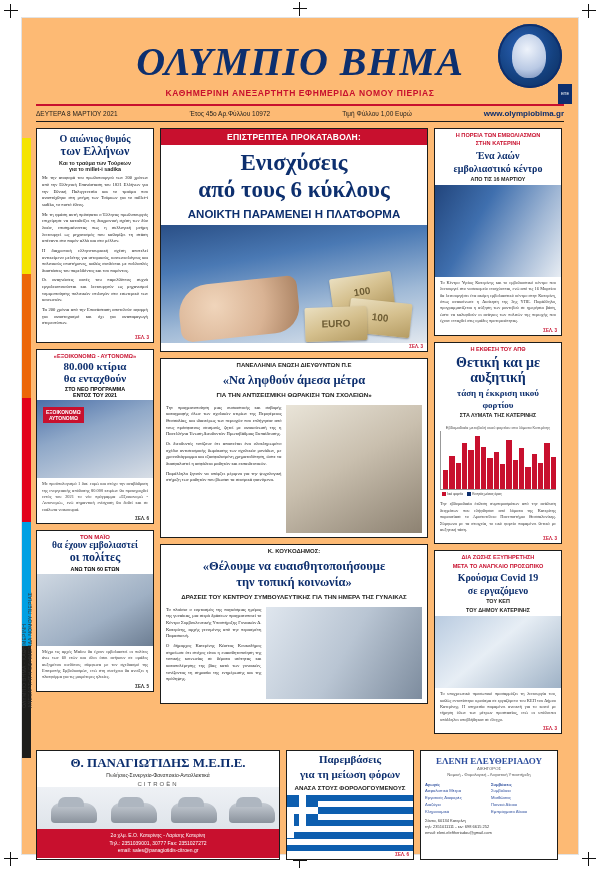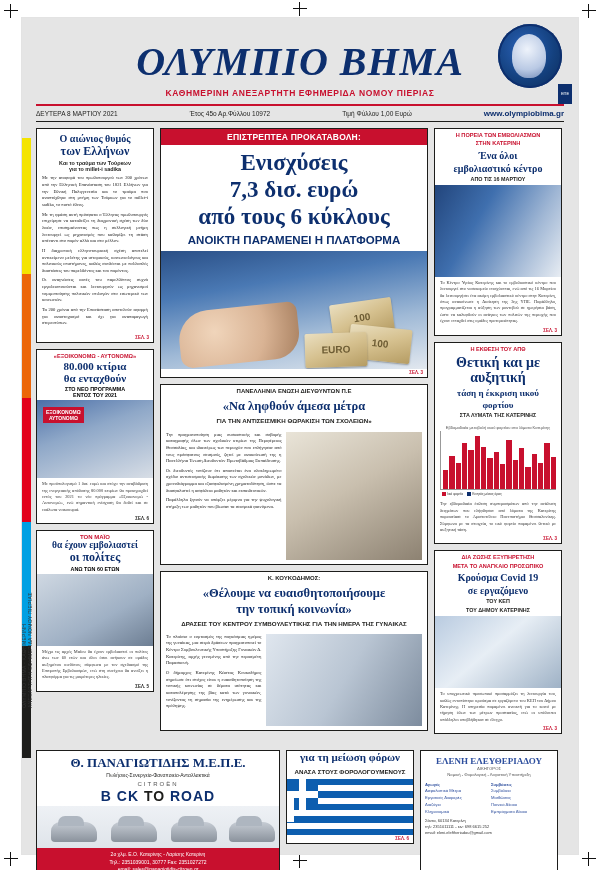--- a/index.html
+++ b/index.html
@@ -30,21 +30,21 @@
   }
   .regmark::before { left: 6px; top: 0; width: 1px; height: 14px; }
   .regmark::after { top: 6px; left: 0; height: 1px; width: 14px; }
 
   .sheet {
     position: absolute;
     left: 22px;
     top: 18px;
     width: 556px;
     height: 836px;
-    background: #e5e5e5;
+    background: #fdba74;
     box-shadow: 0 0 0 1px #e3e3e3;
   }
   
   .colorstrip {
     position: absolute;
     left: 0px;
     top: 120px;
     width: 9px;
     height: 620px;
     background: linear-gradient(#f4e400 0%, #f4e400 22%, #ec6608 22%, #ec6608 42%, #e2001a 42%, #e2001a 62%, #00a0e3 62%, #00a0e3 82%, #1d1d1b 82%, #1d1d1b 100%);
@@ -590,21 +590,20 @@
           <div class="more more-dark">ΣΕΛ. 5</div>
         </div>
 
       </div>
 
       <div class="col-center">
 
         <div class="box">
           <div class="kicker-red">ΕΠΙΣΤΡΕΠΤΕΑ ΠΡΟΚΑΤΑΒΟΛΗ:</div>
           <div class="lead-big">Ενισχύσεις</div>
-          <div class="lead-big" style="padding-top:0;">7,3 δισ. ευρώ</div>
           <div class="lead-big" style="padding-top:0;">από τους 6 κύκλους</div>
           <div class="lead-sub">ΑΝΟΙΚΤΗ ΠΑΡΑΜΕΝΕΙ Η ΠΛΑΤΦΟΡΜΑ</div>
           <div class="euro-photo">
             <div class="handshake"></div>
             <div class="euro-note n1">100</div>
             <div class="euro-note n2">100</div>
             <div class="euro-note n3">EURO</div>
           </div>
           <div class="more">ΣΕΛ. 3</div>
         </div>
@@ -637,21 +636,21 @@
           </div>
         </div>
 
       </div>
 
       <div class="col-right">
 
         <div class="box">
           <div class="r-kicker">Η ΠΟΡΕΙΑ ΤΩΝ ΕΜΒΟΛΙΑΣΜΩΝ</div>
           <div class="r-kicker" style="padding-top:0;">ΣΤΗΝ ΚΑΤΕΡΙΝΗ</div>
-          <div class="r-head">Ένα όλοι</div>
+          <div class="r-head">Ένα λαών</div>
           <div class="r-head" style="padding-top:0;">εμβολιαστικό κέντρο</div>
           <div class="r-sub">ΑΠΟ ΤΙΣ 16 ΜΑΡΤΙΟΥ</div>
           <div class="photo ph-2" style="height:92px;"></div>
           <div class="capt">Το Κέντρο Υγείας Κατερίνης και το εμβολιαστικό κέντρο που λειτουργεί στο νοσοκομείο ενισχύονται, ενώ από τις 16 Μαρτίου θα λειτουργήσει ένα ακόμη εμβολιαστικό κέντρο στην Κατερίνη, όπως ανακοίνωσε η Διοίκηση της 3ης ΥΠΕ. Παράλληλα, προγραμματίζεται η αύξηση των ραντεβού σε ημερήσια βάση, ώστε να καλυφθούν οι ανάγκες των πολιτών της περιοχής που έχουν ενταχθεί στις ομάδες προτεραιότητας.</div>
           <div class="more">ΣΕΛ. 3</div>
         </div>
 
         <div class="box">
           <div class="r-kicker">Η ΕΚΘΕΣΗ ΤΟΥ ΑΠΘ</div>
           <div class="r-head" style="font-size:14px;">Θετική και με αυξητική</div>
@@ -705,40 +704,36 @@
 
       </div>
     </div>
 
     <div class="bottom-strip">
 
       <div class="ad" style="width:242px;">
         <div class="ad-title">Θ. ΠΑΝΑΓΙΩΤΙΔΗΣ Μ.Ε.Π.Ε.</div>
         <div class="ad-sub">Πωλήσεις-Συνεργείο-Φανοποιείο-Ανταλλακτικά</div>
         <div class="citroen">CITROËN</div>
-        <div class="back-road">
-          <span>B   CK</span>
-          <span class="dark">TO</span>
-          <span>ROAD</span>
-        </div>
         <div class="cars">
           <div class="car" style="left:14px;"></div>
           <div class="car" style="left:74px;"></div>
           <div class="car" style="left:134px;"></div>
           <div class="car" style="left:192px;"></div>
         </div>
         <div class="ad-footer">
           <div>2ο χλμ. Ε.Ο. Κατερίνης - Λαρίσης Κατερίνη</div>
           <div>Τηλ.: 2351039001, 30777 Fax: 2351027272</div>
           <div>email: sales@panagiotidis-citroen.gr</div>
         </div>
       </div>
 
       <div style="width:128px;">
         <div class="box" style="margin:0;">
+          <div class="head-blue-s" style="font-size:11px;">Παρεμβάσεις</div>
           <div class="head-blue-s" style="font-size:11px;padding-top:0;">για τη μείωση φόρων</div>
           <div class="subhead-sans">ΑΝΑΣΑ ΣΤΟΥΣ ΦΟΡΟΛΟΓΟΥΜΕΝΟΥΣ</div>
           <div class="ad-flag">
               <div class="flagcross"></div>
             </div>
           <div class="more">ΣΕΛ. 6</div>
         </div>
       </div>
 
       <div class="ad2" style="width:128px;">

